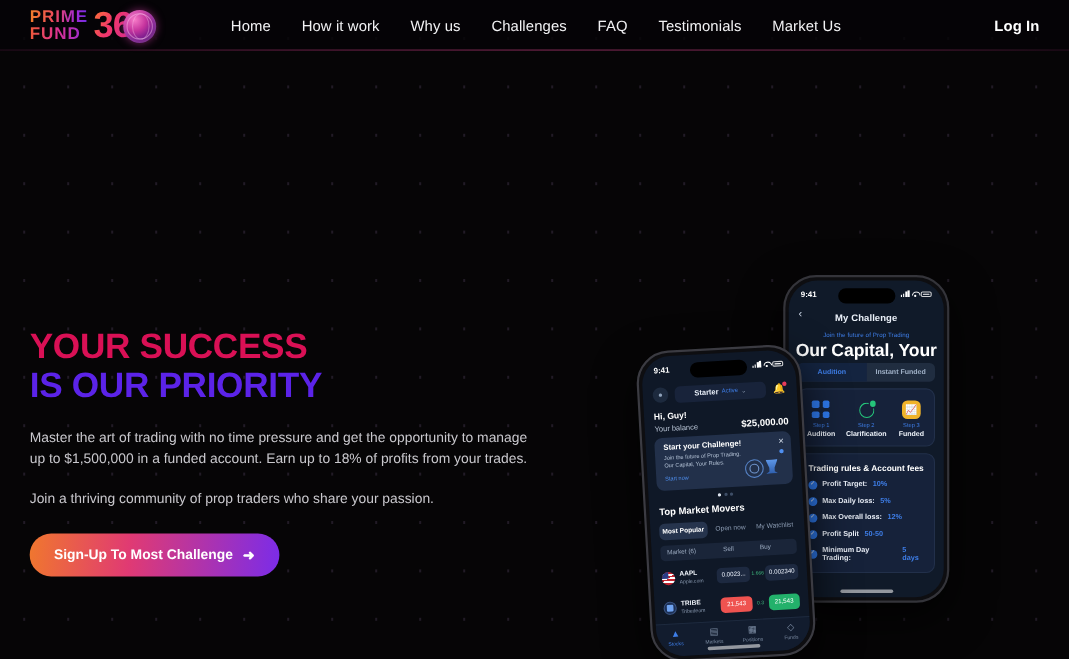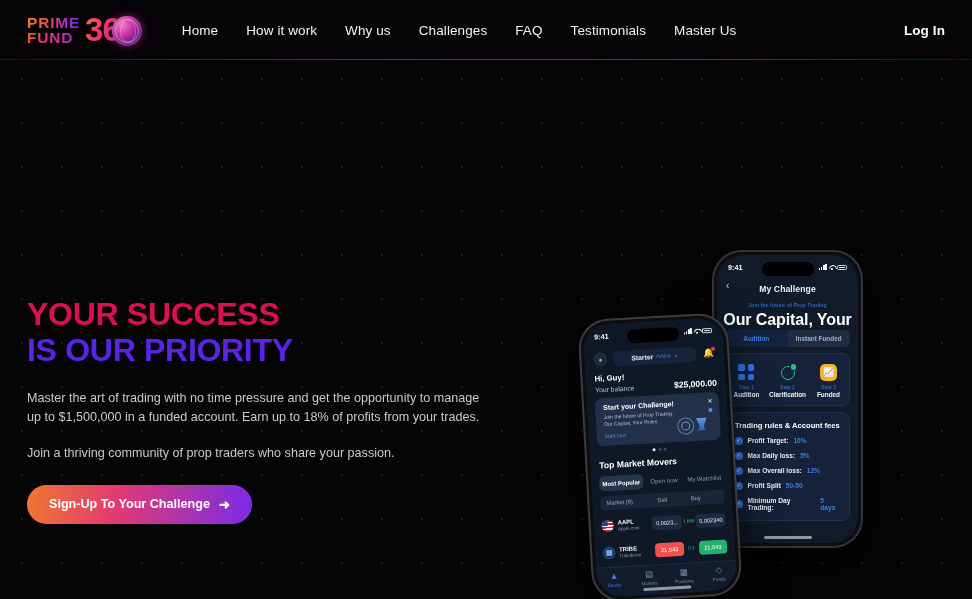--- a/index.html
+++ b/index.html
@@ -17,21 +17,21 @@
     position:absolute; left:0; top:0; right:0; bottom:0;
     background-image:radial-gradient(circle, #2a2230 1.1px, transparent 1.2px);
     background-size:40px 44px;
     background-position:2px 13px;
     opacity:.75;
     pointer-events:none;
   }
 
   
   .header{
-    position:absolute; left:0; top:0; width:972px; height:60px;
+    position:absolute; left:0; top:0; width:972px; height:46px;
     display:flex; align-items:center;
     z-index:20;
     background:rgba(5,4,6,.82);
   }
   .header:after{
     content:""; position:absolute; left:0; right:0; bottom:0; height:1px;
     background:linear-gradient(90deg,#2a0e20 0%,#6d2148 28%,#8e2e5c 52%,#7b2750 76%,#2a0e20 100%);
     opacity:.85;
   }
 
@@ -65,21 +65,21 @@
   .logo-globe:before{
     content:""; position:absolute; inset:3px; border-radius:50%;
     border:1px solid rgba(255,200,240,.45);
   }
   .logo-globe:after{
     content:""; position:absolute; left:50%; top:3px; bottom:3px; width:14px; margin-left:-7px;
     border-radius:50%; border:1px solid rgba(255,200,240,.35);
   }
 
   
-  .nav{ display:flex; align-items:center; margin-left:40px; gap:28px; }
+  .nav{ display:flex; align-items:center; margin-left:68px; gap:28px; }
   .nav a{
     color:#f2f2f4; font-size:13.5px; text-decoration:none; letter-spacing:.1px;
     white-space:nowrap;
   }
 
   .header-right{ margin-left:auto; display:flex; align-items:center; gap:14px; margin-right:27px; }
   .login{ color:#fff; font-size:13.5px; font-weight:bold; text-decoration:none; letter-spacing:.1px; }
   .signup{
     font-size:13.5px; font-weight:bold; color:#fff; border:none; cursor:pointer;
     padding:9px 18px; border-radius:3px; letter-spacing:.1px;
@@ -365,37 +365,37 @@
       <div class="logo-globe"></div>
     </div>
 
     <div class="nav">
       <a href="#">Home</a>
       <a href="#">How it work</a>
       <a href="#">Why us</a>
       <a href="#">Challenges</a>
       <a href="#">FAQ</a>
       <a href="#">Testimonials</a>
-      <a href="#">Master Us</a>
+      <a href="#">Market Us</a>
     </div>
 
     <div class="header-right">
       <a href="#" class="login">Log In</a>
     </div>
   </div>
 
   <div class="hero">
     <div class="h1">
       <span class="l1">YOUR SUCCESS</span>
       <span class="l2">IS OUR PRIORITY</span>
     </div>
     <div class="para">Master the art of trading with no time pressure and get the opportunity to manage up to $1,500,000 in a funded account. Earn up to 18% of profits from your trades.</div>
     <div class="para two">Join a thriving community of prop traders who share your passion.</div>
     <button class="cta">
-      <span>Sign-Up To Your Challenge</span>
+      <span>Sign-Up To Most Challenge</span>
       <span class="arr">➜</span>
     </button>
   </div>
 
   <div class="phones">
 
     <div class="phone" id="phone-right">
       <div class="screen">
         <div class="notch"></div>
         <div class="statusbar">

